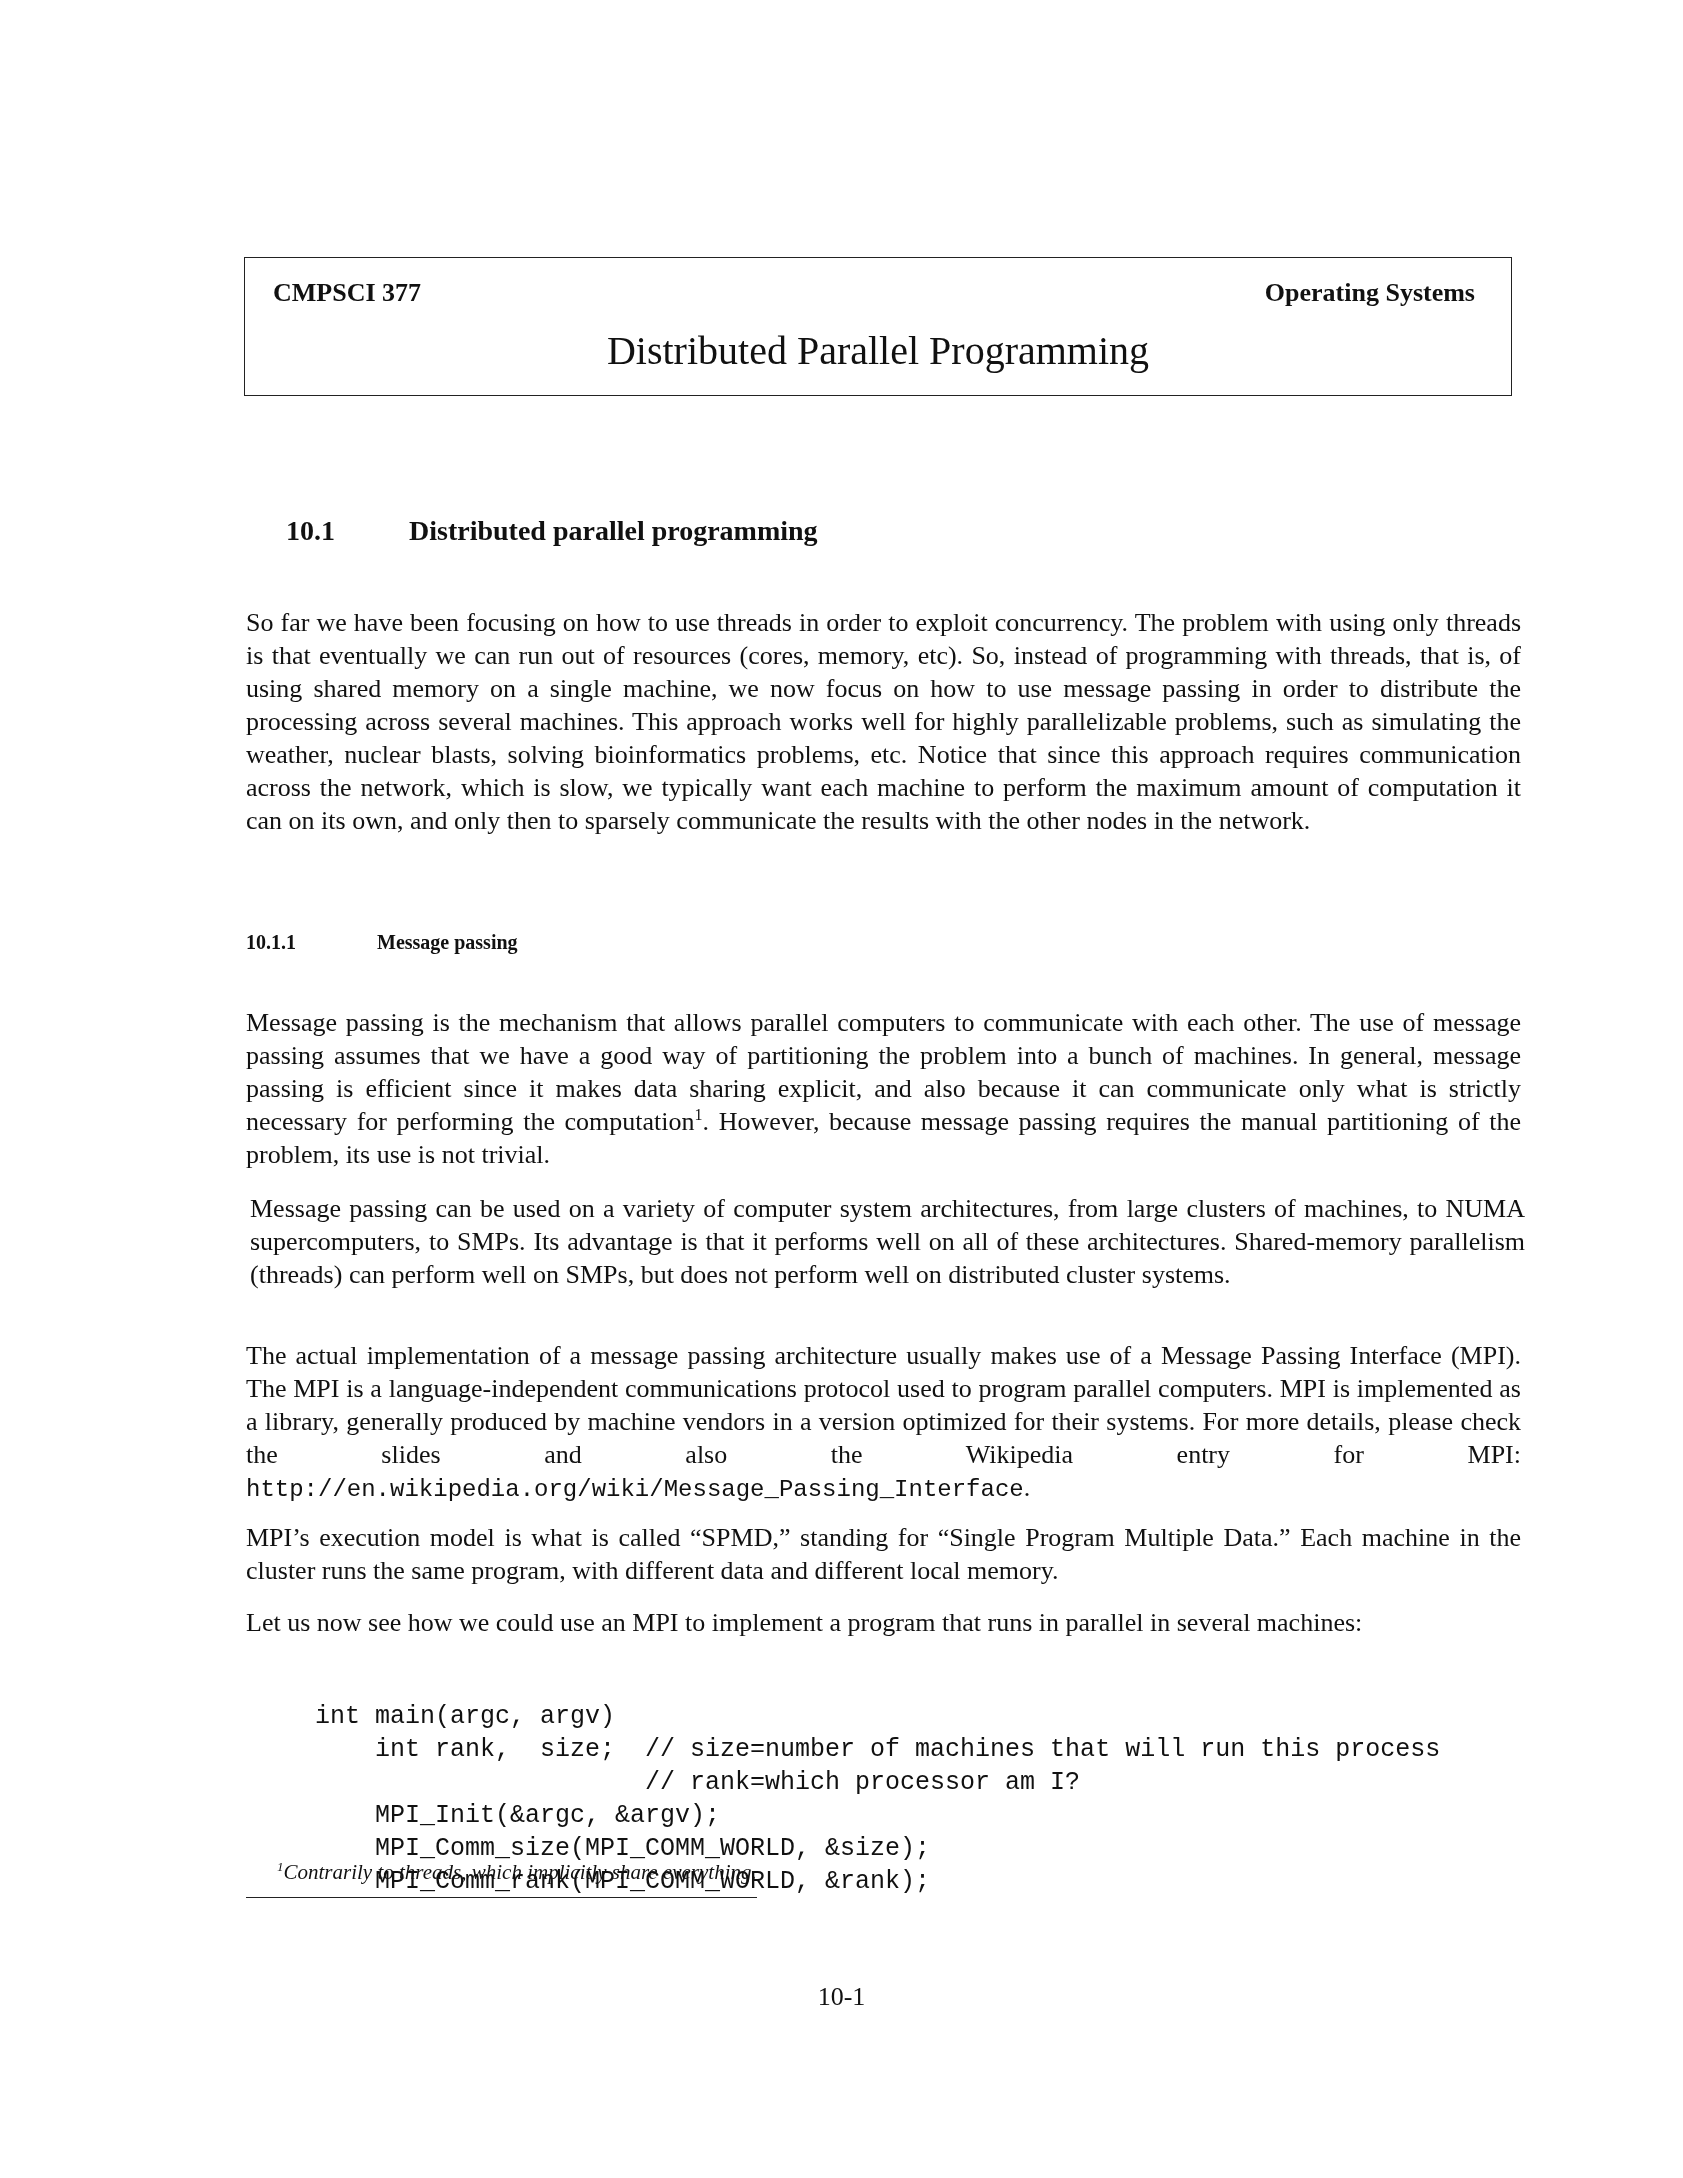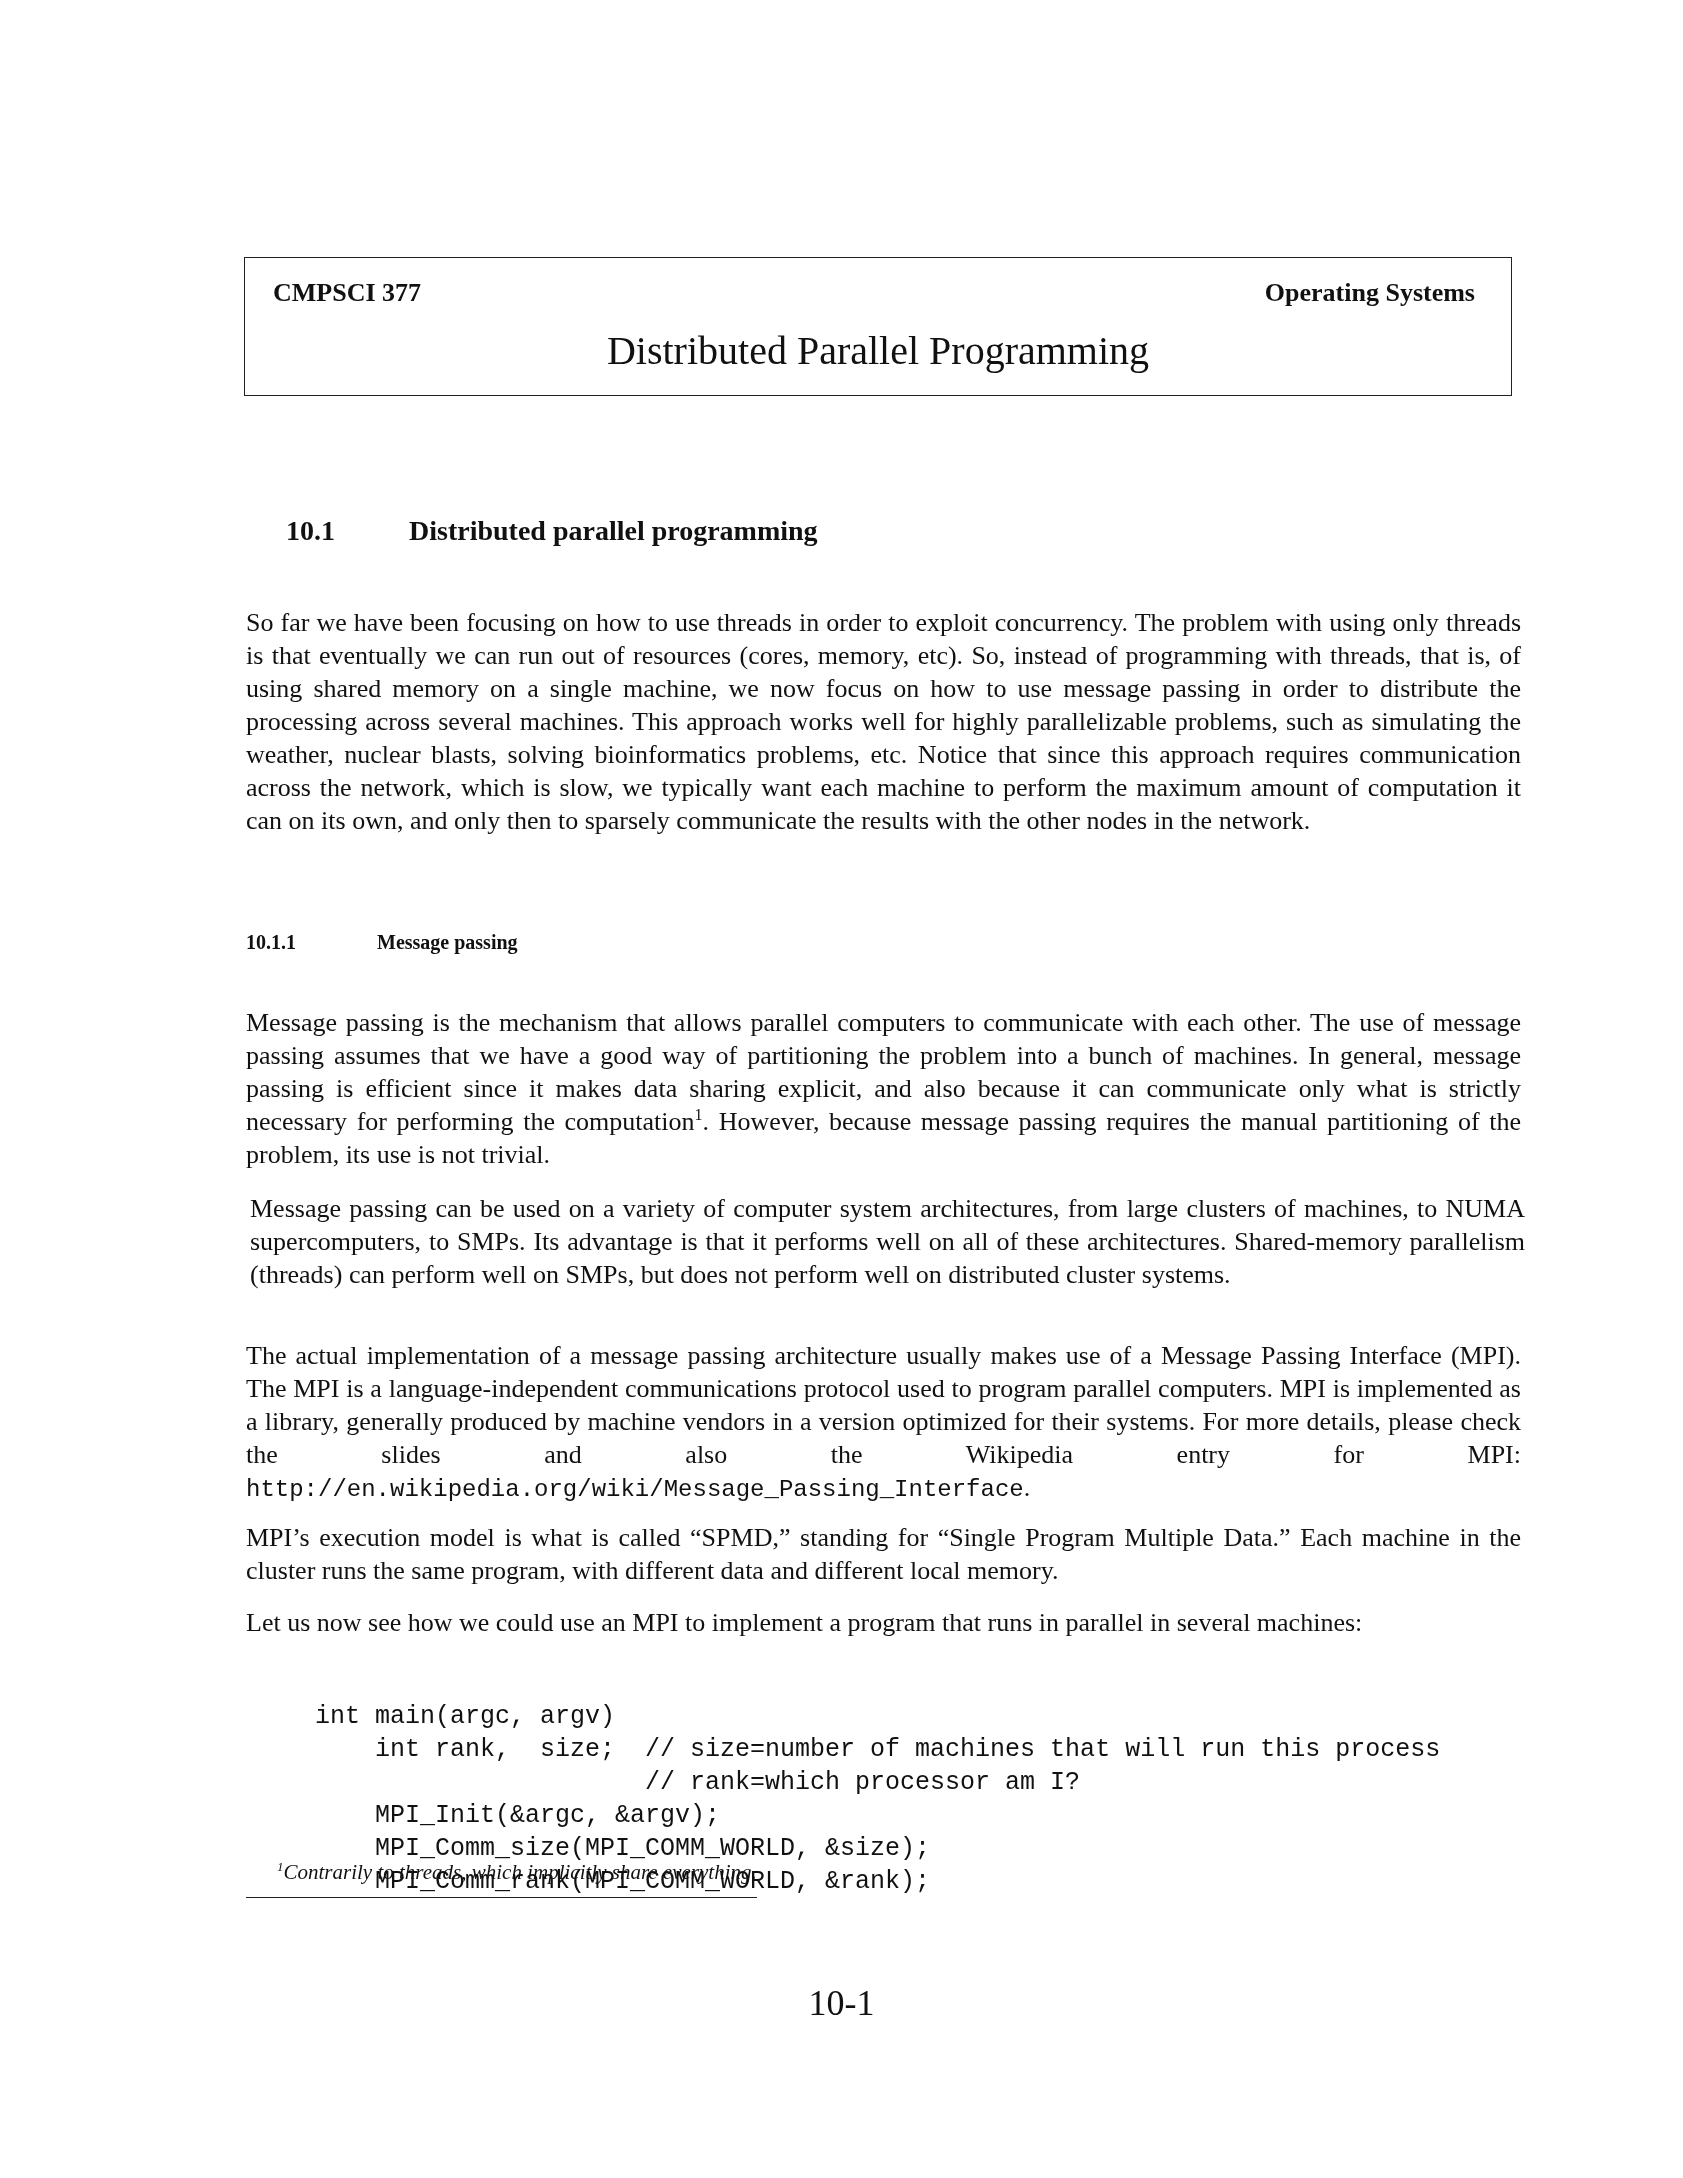--- a/index.html
+++ b/index.html
@@ -17,21 +17,21 @@
     .para { position: absolute; left: 246px; width: 1275px; font-size: 26px; line-height: 33px;
             text-align: justify; }
     .para sup { font-size: 16px; line-height: 0; }
     .mono { font-family: "Liberation Mono", "DejaVu Sans Mono", monospace; font-size: 24px; }
     .code { position: absolute; left: 303px; top: 1688px; font-family: "Liberation Mono", "DejaVu Sans Mono", monospace;
             font-size: 25px; line-height: 33px; white-space: pre; margin: 12px; }
     .code .line { display: block; }
     .fn-rule { position: absolute; left: 246px; top: 1897px; width: 511px; height: 0; border-top: 1.5px solid #222; }
     .footnote { position: absolute; left: 277px; top: 1859px; font-size: 21px; font-style: italic; }
     .footnote sup { font-size: 13px; }
-    .page-number { position: absolute; left: 0; right: 0; top: 1982px; text-align: center; font-size: 36px; }
+    .page-number { position: absolute; left: 0; right: 0; top: 1982px; text-align: center; font-size: 26px; }
   </style>
 </head>
 <body>
 
 <div class="header-box">
   <div class="course">CMPSCI 377</div>
   <div class="subject">Operating Systems</div>
   <div class="lecture-title">Distributed Parallel Programming</div>
 </div>
 

